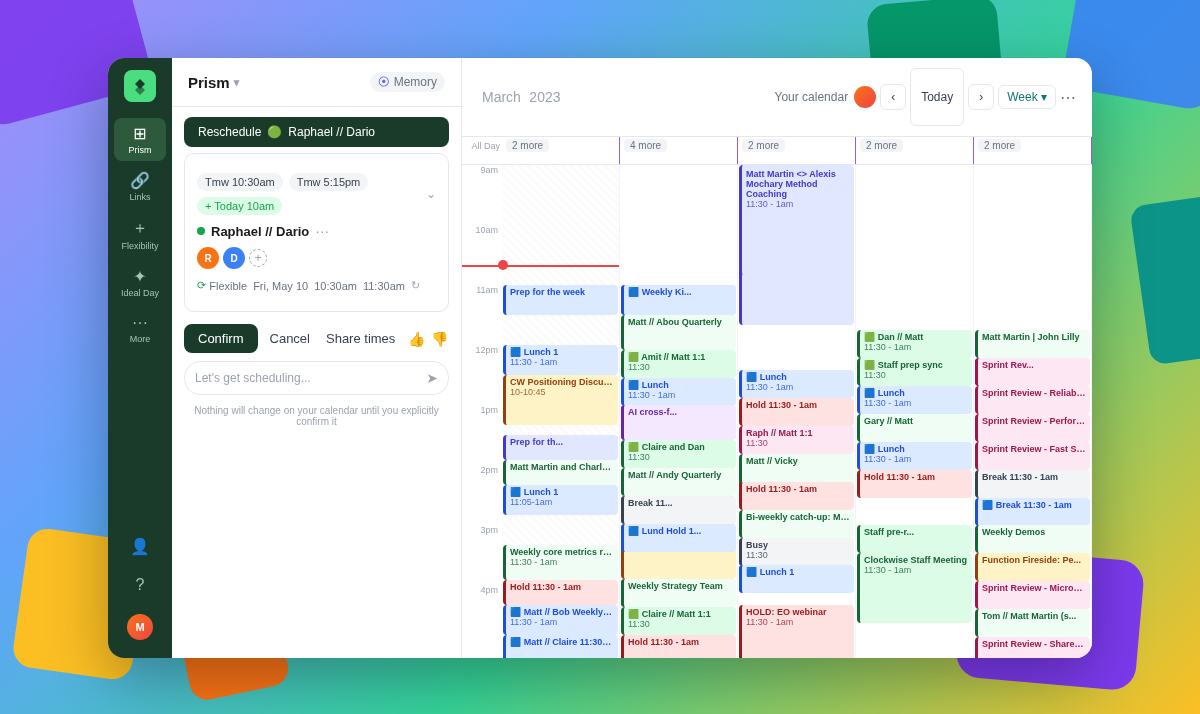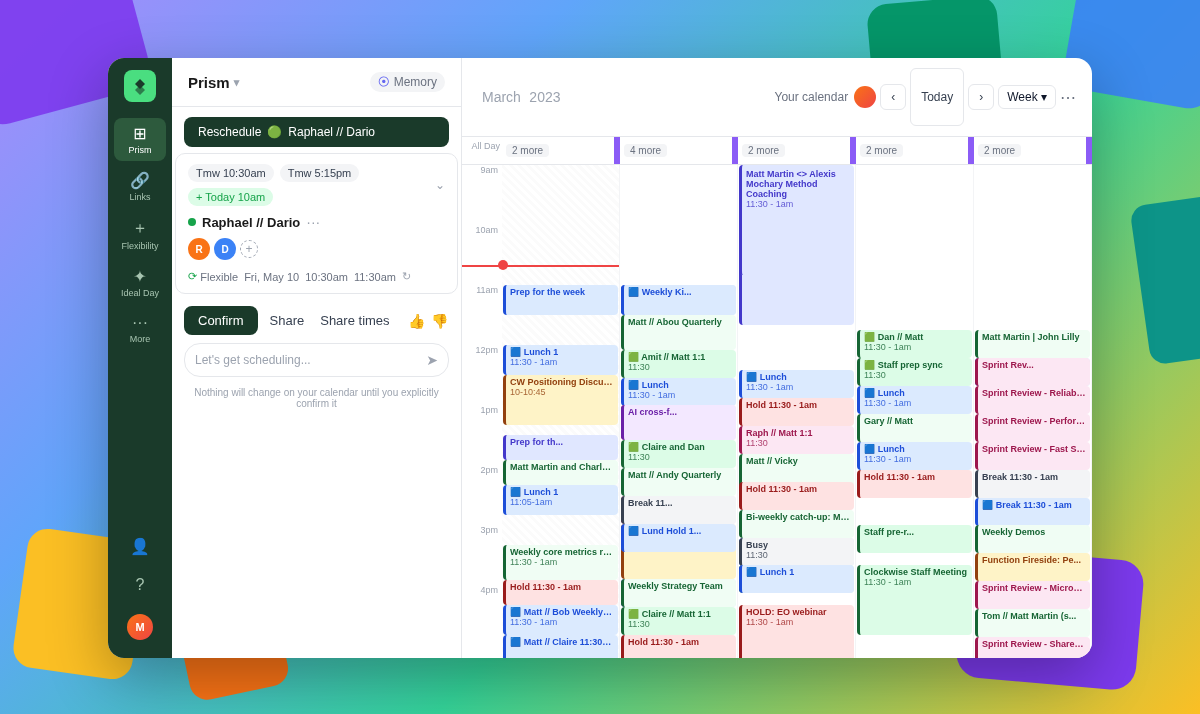--- a/index.html
+++ b/index.html
@@ -128,22 +128,22 @@
       padding: 8px 14px;
       font-size: 12px;
       display: flex;
       align-items: center;
       gap: 6px;
       border-radius: 8px;
       margin: 10px 12px 6px;
     }
 
     .event-card {
-      margin: 0 3px;
-      padding: 10px 12px;
+      margin: 0 12px;
+      padding: 19px 12px;
       border: 1px solid #e5e7eb;
       border-radius: 10px;
     }
 
     .event-card-header {
       display: flex;
       align-items: center;
       justify-content: space-between;
       margin-bottom: 8px;
     }
@@ -387,21 +387,21 @@
       color: #374151;
     }
 
     .week-select {
       background: transparent;
       border: 1px solid #e5e7eb;
       border-radius: 6px;
       padding: 4px 8px;
       font-size: 12px;
       cursor: pointer;
-      color: #0f172a;
+      color: #0f766e;
     }
 
     .more-btn {
       background: transparent;
       border: none;
       font-size: 16px;
       cursor: pointer;
       color: #6b7280;
     }
 
@@ -454,24 +454,24 @@
     }
 
     .all-day-label {
       font-size: 9px;
       color: #9ca3af;
       padding: 4px 2px;
       text-align: right;
     }
 
     .all-day-cell {
-      border-right: 6px solid #8b5cf6;
+      border-right: 1px solid #8b5cf6;
       padding: 2px 4px;
       display: flex;
-      align-items: center;
+      align-items: flex-start;
     }
 
     .more-pill {
       background: #f3f4f6;
       border-radius: 4px;
       padding: 1px 6px;
       font-size: 10px;
       color: #6b7280;
       cursor: pointer;
     }
@@ -713,21 +713,21 @@
         </div>
         <span>Fri, May 10</span>
         <span>10:30am</span>
         <span>11:30am</span>
         <span style="color:#9ca3af;">↻</span>
       </div>
     </div>
 
     <div class="action-buttons">
       <button class="btn-confirm">Confirm</button>
-      <button class="btn-cancel">Share</button>
+      <button class="btn-cancel">Cancel</button>
       <button class="btn-share">Share times</button>
       <div class="feedback-icons">
         <span class="feedback-icon">👍</span>
         <span class="feedback-icon">👎</span>
       </div>
     </div>
 
     <div class="chat-input-area">
       <span class="chat-input-placeholder">Let's get scheduling...</span>
       <button class="send-btn">➤</button>
@@ -960,21 +960,21 @@
             <div class="event-block" style="top: 249px; height: 28px; background: rgb(240, 253, 244); color: rgb(22, 101, 52); border-left: 3px solid rgb(22, 101, 52);">
               <div class="ev-title">Gary // Matt</div>
             </div>
             <div class="event-block" style="top: 277px; height: 28px; background: rgb(219, 234, 254); color: rgb(29, 78, 216); border-left: 3px solid rgb(29, 78, 216);">
               <div class="ev-title">🟦 Lunch</div>
               <div class="ev-time">11:30 - 1am</div>
             </div>
             <div class="event-block" style="top: 305px; height: 28px; background: rgb(254, 226, 226); color: rgb(153, 27, 27); border-left: 3px solid rgb(153, 27, 27);">
               <div class="ev-title">Hold 11:30 - 1am</div>
             </div>
-            <div class="event-block" style="top: 400px; height: 70px; background: rgb(220, 252, 231); color: rgb(22, 101, 52); border-left: 3px solid rgb(22, 101, 52);">
+            <div class="event-block" style="top: 388px; height: 70px; background: rgb(220, 252, 231); color: rgb(22, 101, 52); border-left: 3px solid rgb(22, 101, 52);">
               <div class="ev-title">Clockwise Staff Meeting</div>
               <div class="ev-time">11:30 - 1am</div>
             </div>
             <div class="event-block" style="top: 360px; height: 28px; background: rgb(220, 252, 231); color: rgb(22, 101, 52); border-left: 3px solid rgb(22, 101, 52);">
               <div class="ev-title">Staff pre-r...</div>
             </div>
           </div>
 
         <div style="position:relative; border-right: 1px solid #f3f4f6;" id="fri-col">
           <div style="height:660px;"></div>

